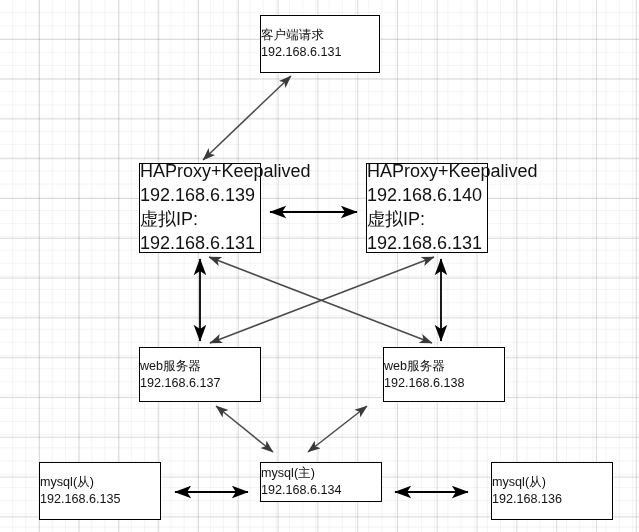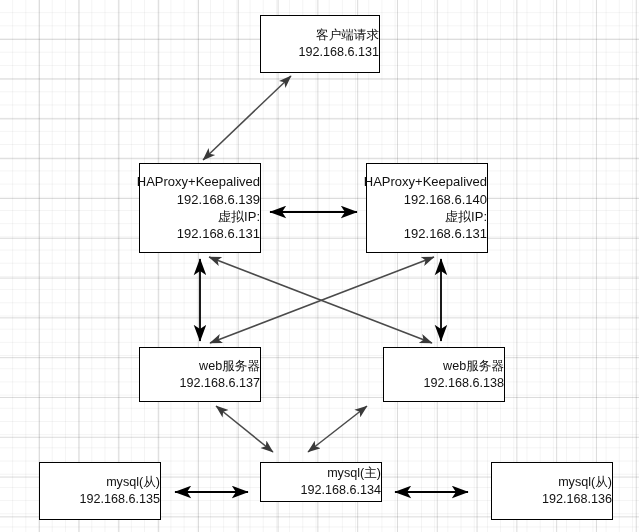--- a/index.html
+++ b/index.html
@@ -38,33 +38,33 @@
     height: 532px;
     pointer-events: none;
   }
   .node {
     position: absolute;
     box-sizing: border-box;
     border: 1.6px solid #000000;
     background: #ffffff;
     display: flex;
     flex-direction: column;
-    align-items: flex-end;
+    align-items: flex-start;
     justify-content: center;
     text-align: center;
     color: #111111;
     line-height: 1.33;
     z-index: 2;
   }
   .node .ln {
     display: block;
     white-space: nowrap;
   }
   .t13 { font-size: 12.6px; }
-  .t12 { font-size: 13px; }
+  .t12 { font-size: 18px; }
 </style>
 </head>
 <body>
 
 <div id="canvas">
 
   <svg id="edges" viewBox="0 0 639 532" width="639" height="532" xmlns="http://www.w3.org/2000/svg">
     <defs>
       <marker id="ah" markerWidth="9" markerHeight="9" refX="8.2" refY="3.2" orient="auto" markerUnits="strokeWidth">
         <path d="M0,0 L8.6,3.2 L0,6.4 L2.1,3.2 z" fill="#3a3a3a"></path>

